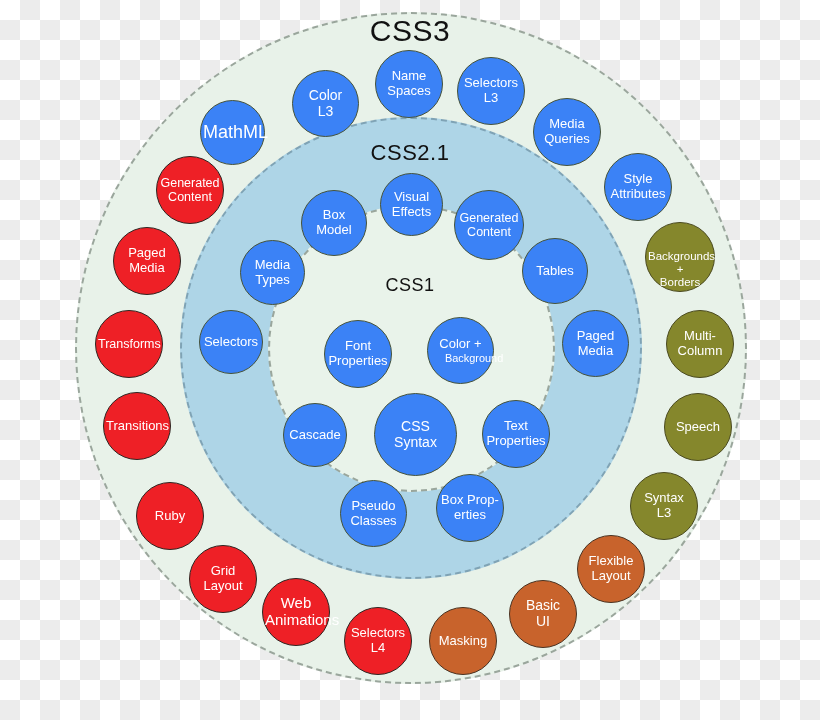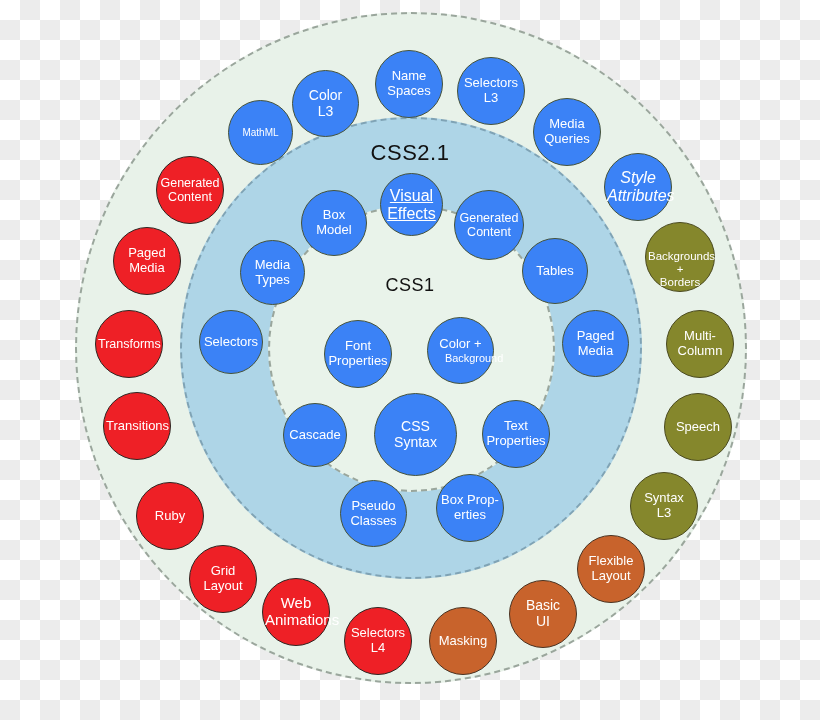--- a/index.html
+++ b/index.html
@@ -113,40 +113,41 @@
 </style>
 </head>
 <body>
 
 <div id="stage">
 
   <div class="ring ring-css3"></div>
   <div class="ring ring-css21"></div>
   <div class="ring ring-css1"></div>
 
+  <div class="ring-title title-css3">CSS3</div>
   <div class="ring-title title-css21">CSS2.1</div>
   <div class="ring-title title-css1">CSS1</div>
 
   <div id="bubble-layer">
-      <div class="bubble c-green" style="left: 228px; top: 100px; width: 65px; height: 65px; font-size: 10px;">
+      <div class="bubble c-green" style="left: 200px; top: 100px; width: 65px; height: 65px; font-size: 18px;">
         <span class="lbl"><span>MathML</span></span>
       </div>
       <div class="bubble c-green" style="left: 292px; top: 70px; width: 67px; height: 67px; font-size: 14px;">
         <span class="lbl"><span>Color</span><br><span>L3</span></span>
       </div>
       <div class="bubble c-green" style="left: 375px; top: 50px; width: 68px; height: 68px; font-size: 13px;">
         <span class="lbl"><span>Name</span><br><span>Spaces</span></span>
       </div>
       <div class="bubble c-green" style="left: 457px; top: 57px; width: 68px; height: 68px; font-size: 13px;">
         <span class="lbl"><span>Selectors</span><br><span>L3</span></span>
       </div>
       <div class="bubble c-green" style="left: 533px; top: 98px; width: 68px; height: 68px; font-size: 13px;">
         <span class="lbl"><span>Media</span><br><span>Queries</span></span>
       </div>
-      <div class="bubble c-green" style="left: 604px; top: 153px; width: 68px; height: 68px; font-size: 16px; font-style: italic;">
+      <div class="bubble c-green" style="left: 604px; top: 153px; width: 68px; height: 68px; font-size: 13px;">
         <span class="lbl"><span>Style</span><br><span>Attributes</span></span>
       </div>
       <div class="bubble c-olive" style="left: 645px; top: 222px; width: 70px; height: 70px; font-size: 11.5px; align-items: flex-end;">
         <span class="lbl"><span>Backgrounds</span><br><span>+</span><br><span>Borders</span></span>
       </div>
       <div class="bubble c-olive" style="left: 666px; top: 310px; width: 68px; height: 68px; font-size: 13px;">
         <span class="lbl"><span>Multi-</span><br><span>Column</span></span>
       </div>
       <div class="bubble c-olive" style="left: 664px; top: 393px; width: 68px; height: 68px; font-size: 13px;">
         <span class="lbl"><span>Speech</span></span>
@@ -183,21 +184,21 @@
       </div>
       <div class="bubble c-red" style="left: 113px; top: 227px; width: 68px; height: 68px; font-size: 13px;">
         <span class="lbl"><span>Paged</span><br><span>Media</span></span>
       </div>
       <div class="bubble c-red" style="left: 156px; top: 156px; width: 68px; height: 68px; font-size: 12.5px;">
         <span class="lbl"><span>Generated</span><br><span>Content</span></span>
       </div>
       <div class="bubble c-green" style="left: 301px; top: 190px; width: 66px; height: 66px; font-size: 13px;">
         <span class="lbl"><span>Box</span><br><span>Model</span></span>
       </div>
-      <div class="bubble c-green" style="left: 380px; top: 173px; width: 63px; height: 63px; font-size: 16px; text-decoration: underline;">
+      <div class="bubble c-green" style="left: 380px; top: 173px; width: 63px; height: 63px; font-size: 13px;">
         <span class="lbl"><span>Visual</span><br><span>Effects</span></span>
       </div>
       <div class="bubble c-green" style="left: 454px; top: 190px; width: 70px; height: 70px; font-size: 12.5px;">
         <span class="lbl"><span>Generated</span><br><span>Content</span></span>
       </div>
       <div class="bubble c-green" style="left: 240px; top: 240px; width: 65px; height: 65px; font-size: 13px;">
         <span class="lbl"><span>Media</span><br><span>Types</span></span>
       </div>
       <div class="bubble c-green" style="left: 522px; top: 238px; width: 66px; height: 66px; font-size: 13px;">
         <span class="lbl"><span>Tables</span></span>

